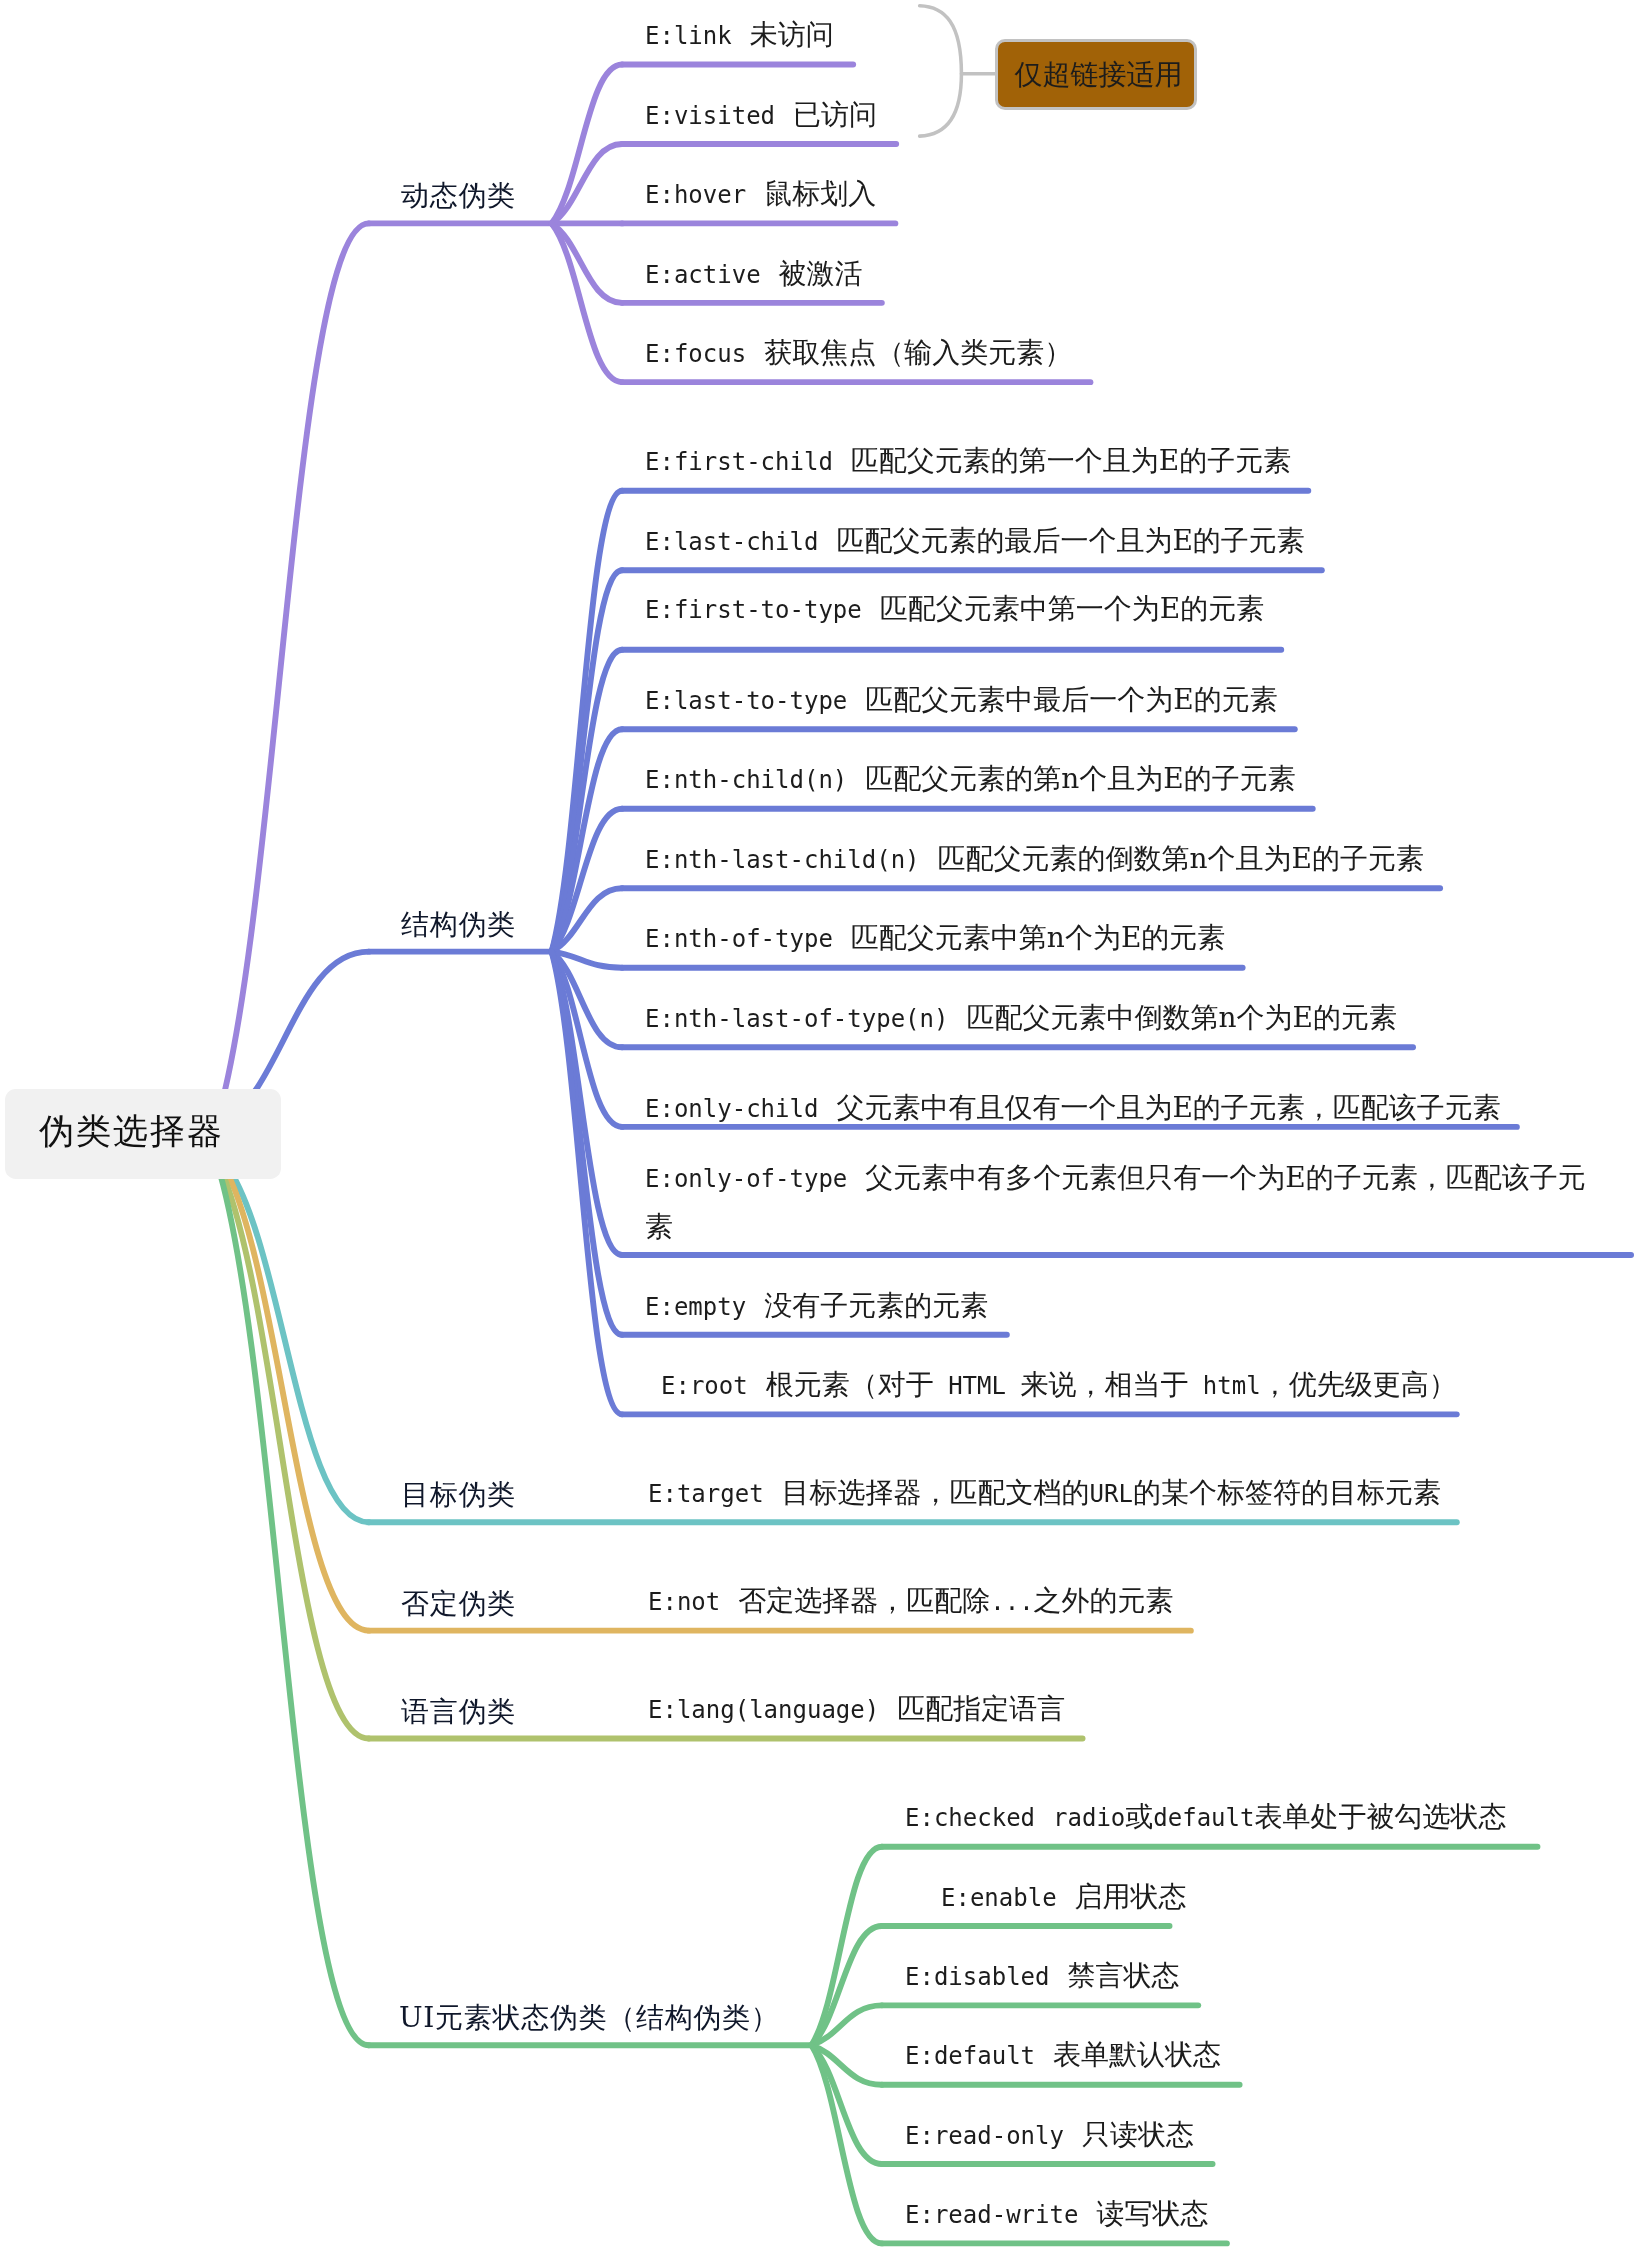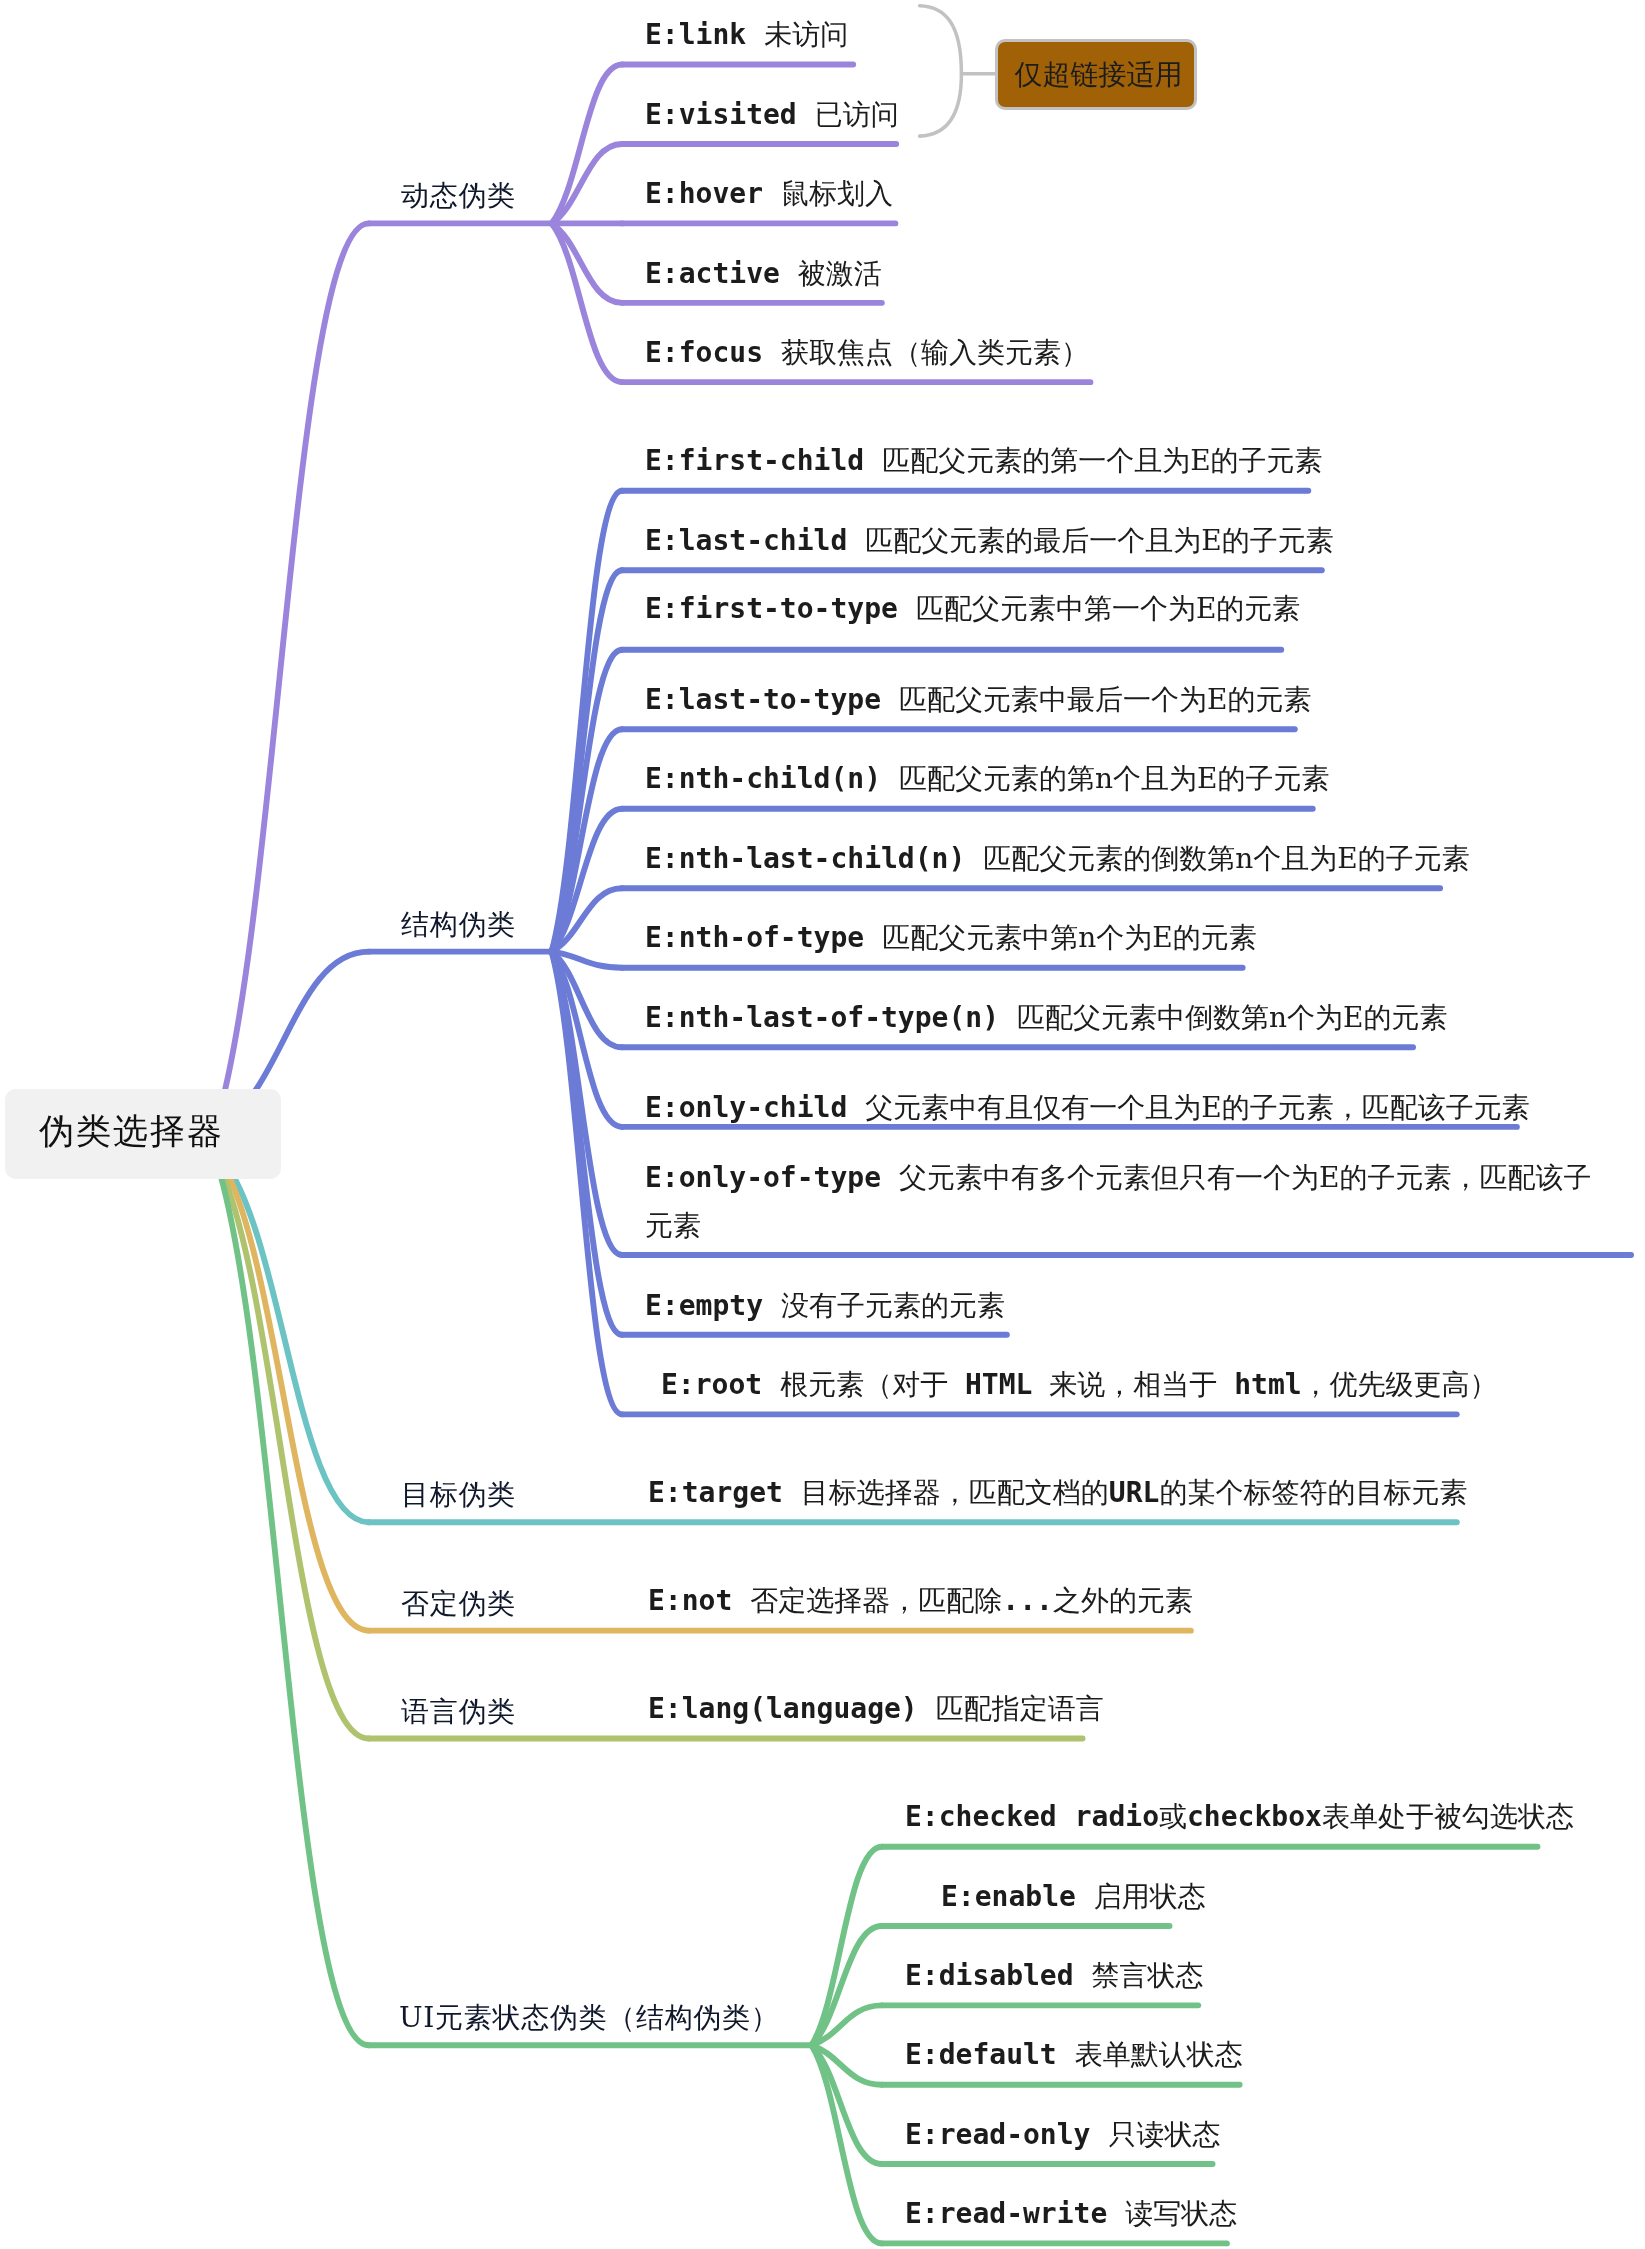--- a/index.html
+++ b/index.html
@@ -4,21 +4,21 @@
 <title>伪类选择器</title>
 <style>
   html,body{margin:0;padding:0;background:#fff;}
   body{width:1645px;height:2250px;overflow:hidden;position:relative;
        font-family:"DejaVu Serif",serif;color:#1c1c1c;}
   #stage{position:absolute;left:0;top:0;width:1645px;height:2250px;background:#fff;}
   #edges{position:absolute;left:0;top:0;width:1645px;height:2250px;overflow:visible;}
   .leaf{position:absolute;white-space:nowrap;font-size:28px;line-height:48px;
         letter-spacing:0;color:#1c1c1c;}
   .leaf.wrap{white-space:normal;}
-  .mono{font-family:"DejaVu Sans Mono",monospace;font-size:28px;letter-spacing:0;font-weight:bold;}
+  .mono{font-family:"DejaVu Sans Mono",monospace;font-size:24px;letter-spacing:0;}
   .gap{display:inline-block;width:18px;}
   .blabel{position:absolute;white-space:nowrap;font-size:28px;line-height:38px;
           letter-spacing:0.7px;color:#0f172a;}
   #rootnode{position:absolute;background:#f1f1f1;border-radius:10.7px;}
   #rootlabel{position:absolute;white-space:nowrap;font-size:35px;letter-spacing:2px;color:#111;left:34px;top:19px;}
   #calloutbox{position:absolute;border:3.3px solid #c2c2c2;border-radius:10px;background:#a16207;
               box-sizing:border-box;}
   #calloutlabel{position:absolute;white-space:nowrap;font-size:28px;letter-spacing:0px;color:#1c1c1c;left:16.4px;top:14px;}
 </style>
 </head>
@@ -115,21 +115,21 @@
       <div class="leaf" style="left: 645px; top: 835px;"><span class="mono">E:nth-last-child(n)</span><span class="gap"></span><span>匹配父元素的倒数第n个且为E的子元素</span></div>
       <div class="leaf" style="left: 645px; top: 914px;"><span class="mono">E:nth-of-type</span><span class="gap"></span><span>匹配父元素中第n个为E的元素</span></div>
       <div class="leaf" style="left: 645px; top: 994px;"><span class="mono">E:nth-last-of-type(n)</span><span class="gap"></span><span>匹配父元素中倒数第n个为E的元素</span></div>
       <div class="leaf" style="left: 645px; top: 1084px;"><span class="mono">E:only-child</span><span class="gap"></span><span>父元素中有且仅有一个且为E的子元素，匹配该子元素</span></div>
       <div class="leaf wrap" style="width: 966px; left: 645px; top: 1154px;"><span class="mono">E:only-of-type</span><span class="gap"></span><span>父元素中有多个元素但只有一个为E的子元素，匹配该子元素</span></div>
       <div class="leaf" style="left: 645px; top: 1282px;"><span class="mono">E:empty</span><span class="gap"></span><span>没有子元素的元素</span></div>
       <div class="leaf" style="left: 645px; top: 1361px; margin-left: 16px;"><span class="mono">E:root</span><span class="gap"></span><span>根元素（对于<span class="mono"> HTML </span>来说，相当于<span class="mono"> html</span>，优先级更高）</span></div>
       <div class="leaf" style="left: 648px; top: 1469px;"><span class="mono">E:target</span><span class="gap"></span><span>目标选择器，匹配文档的<span class="mono">URL</span>的某个标签符的目标元素</span></div>
       <div class="leaf" style="left: 648px; top: 1577px;"><span class="mono">E:not</span><span class="gap"></span><span>否定选择器，匹配除<span class="mono">...</span>之外的元素</span></div>
       <div class="leaf" style="left: 648px; top: 1685px;"><span class="mono">E:lang(language)</span><span class="gap"></span><span>匹配指定语言</span></div>
-      <div class="leaf" style="left: 905px; top: 1793px;"><span class="mono">E:checked</span><span class="gap"></span><span><span class="mono">radio</span>或<span class="mono">checkbox</span>表单处于被勾选状态</span></div>
+      <div class="leaf" style="left: 905px; top: 1793px;"><span class="mono">E:checked</span><span class="gap"></span><span><span class="mono">radio</span>或<span class="mono">default</span>表单处于被勾选状态</span></div>
       <div class="leaf" style="left: 905px; top: 1873px; margin-left: 36px;"><span class="mono">E:enable</span><span class="gap"></span><span>启用状态</span></div>
       <div class="leaf" style="left: 905px; top: 1952px;"><span class="mono">E:disabled</span><span class="gap"></span><span>禁言状态</span></div>
       <div class="leaf" style="left: 905px; top: 2031px;"><span class="mono">E:default</span><span class="gap"></span><span>表单默认状态</span></div>
       <div class="leaf" style="left: 905px; top: 2111px;"><span class="mono">E:read-only</span><span class="gap"></span><span>只读状态</span></div>
       <div class="leaf" style="left: 905px; top: 2190px;"><span class="mono">E:read-write</span><span class="gap"></span><span>读写状态</span></div>
     </div>
 </div>
 
 
 </body></html>

